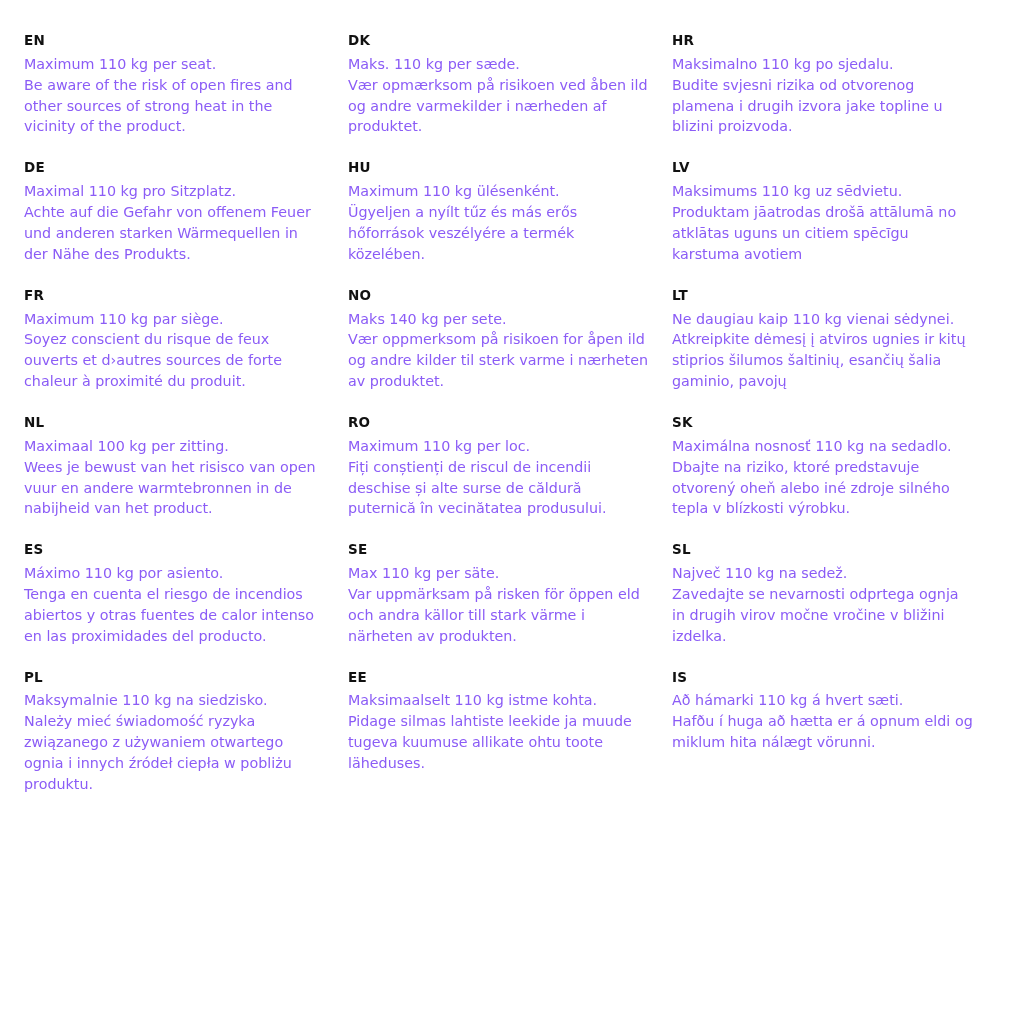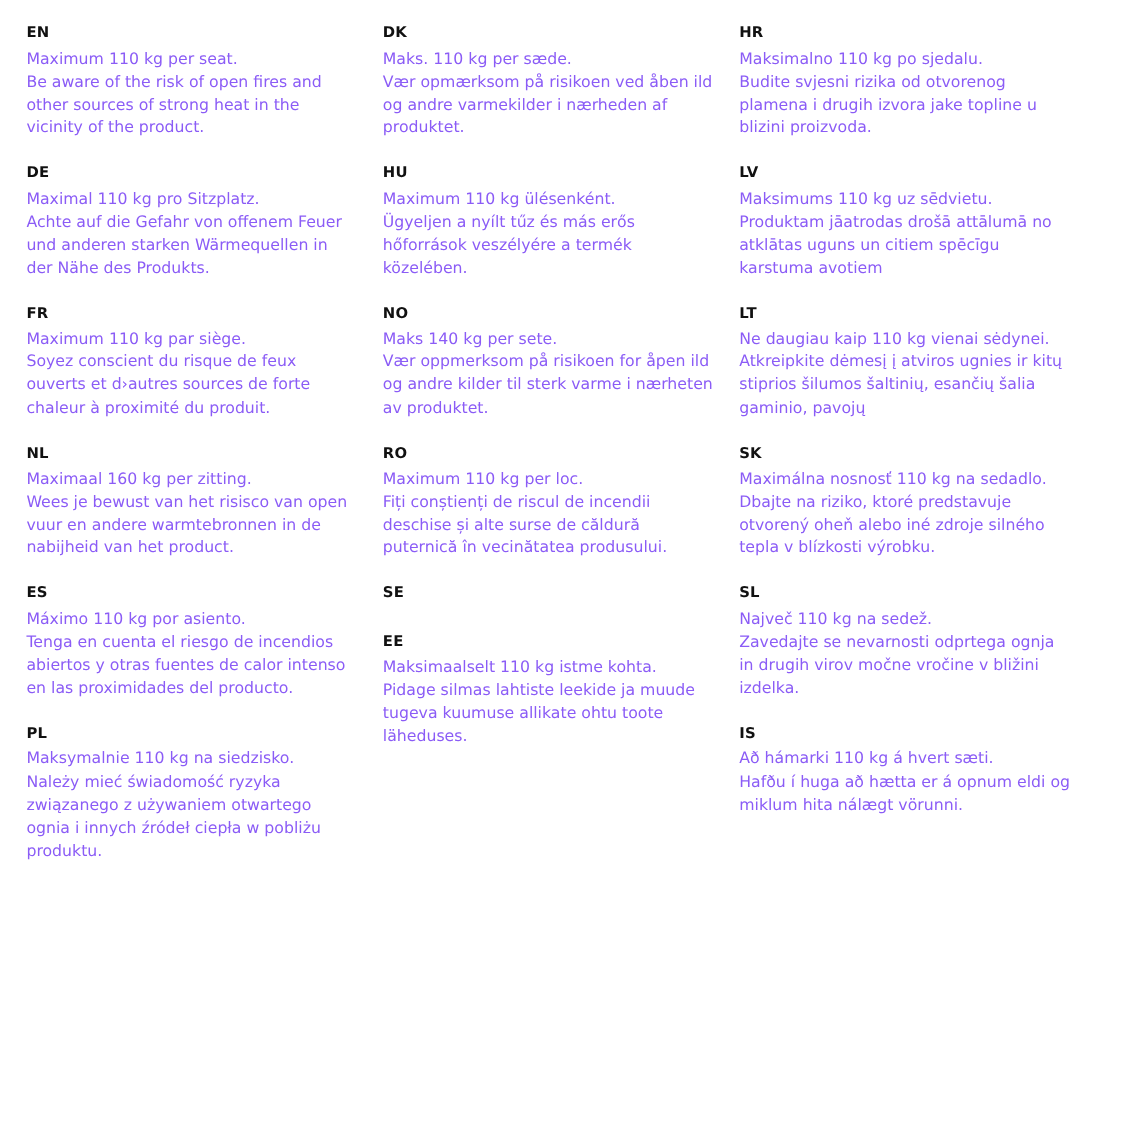--- a/index.html
+++ b/index.html
@@ -16,20 +16,21 @@
   }
   .sheet {
     box-sizing: border-box;
     width: 1024px;
     height: 892px;
     padding: 22px 28px 10px 24px;
     display: flex;
     flex-direction: row;
     align-items: flex-start;
     gap: 0;
+    margin-top: 10px;
   }
   .column {
     box-sizing: border-box;
     width: 333px;
     padding-right: 22px;
     display: flex;
     flex-direction: column;
   }
   .entry {
     margin-bottom: 22px;
@@ -68,21 +69,21 @@
       <div class="lang-text">Maximal 110 kg pro Sitzplatz.
 Achte auf die Gefahr von offenem Feuer und anderen starken Wärmequellen in der Nähe des Produkts.</div>
     </div>
     <div class="entry">
       <div class="lang-code">FR</div>
       <div class="lang-text">Maximum 110 kg par siège.
 Soyez conscient du risque de feux ouverts et d›autres sources de forte chaleur à proximité du produit.</div>
     </div>
     <div class="entry">
       <div class="lang-code">NL</div>
-      <div class="lang-text">Maximaal 160 kg per zitting.
+      <div class="lang-text">Maximaal 100 kg per zitting.
 Wees je bewust van het risisco van open vuur en andere warmtebronnen in de nabijheid van het product.</div>
     </div>
     <div class="entry">
       <div class="lang-code">ES</div>
       <div class="lang-text">Máximo 110 kg por asiento.
 Tenga en cuenta el riesgo de incendios abiertos y otras fuentes de calor intenso en las proximidades del producto.</div>
     </div>
     <div class="entry">
       <div class="lang-code">PL</div>
       <div class="lang-text">Maksymalnie 110 kg na siedzisko.
@@ -106,20 +107,22 @@
       <div class="lang-text">Maks 140 kg per sete.
 Vær oppmerksom på risikoen for åpen ild og andre kilder til sterk varme i nærheten av produktet.</div>
     </div>
     <div class="entry">
       <div class="lang-code">RO</div>
       <div class="lang-text">Maximum 110 kg per loc.
 Fiți conștienți de riscul de incendii deschise și alte surse de căldură puternică în vecinătatea produsului.</div>
     </div>
     <div class="entry">
       <div class="lang-code">SE</div>
+      <div class="lang-text">Max 110 kg per säte.
+Var uppmärksam på risken för öppen eld och andra källor till stark värme i närheten av produkten.</div>
     </div>
     <div class="entry">
       <div class="lang-code">EE</div>
       <div class="lang-text">Maksimaalselt 110 kg istme kohta.
 Pidage silmas lahtiste leekide ja muude tugeva kuumuse allikate ohtu toote läheduses.</div>
     </div>
   </div>
 
   <div class="column">
     <div class="entry">

